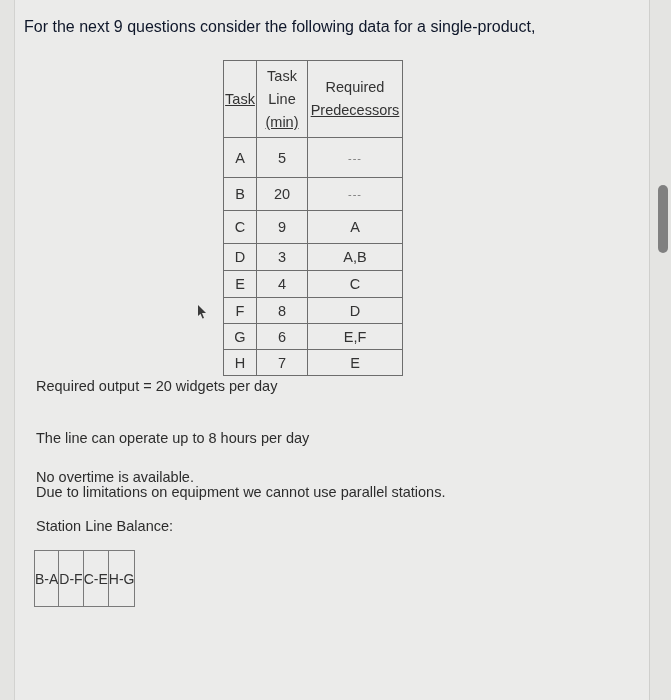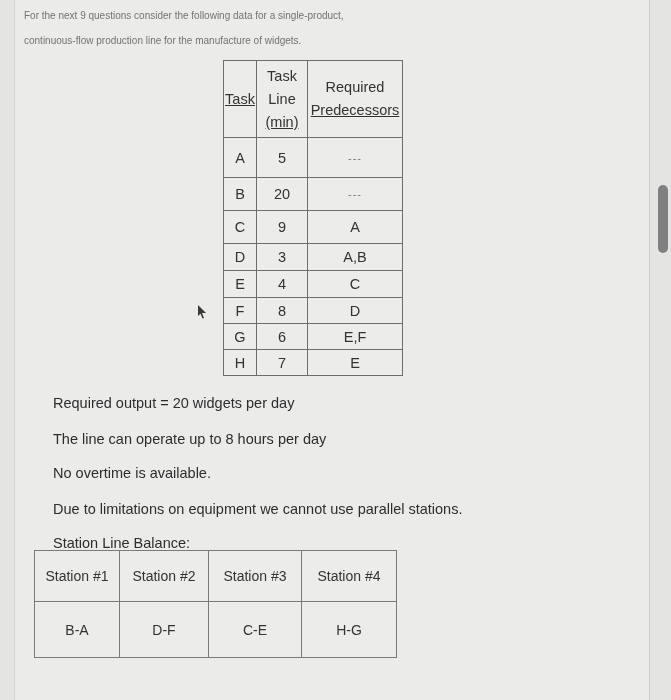--- a/index.html
+++ b/index.html
@@ -10,60 +10,59 @@
     color:#2e2e2e;
     position:relative;
   }
   .page {
     position:absolute; left:14px; top:0; width:634px; height:700px;
     background:#ebebea;
     border-left:1px solid #d2d2d0;
     border-right:1px solid #cfcfcd;
   }
   .intro {
-    position:absolute; left:24px; top:3px; width:560px;
-    font-size:10px; line-height:25px; color:#737373;
+    position:absolute; left:24px; top:14px; width:560px;
+    font-size:16px; line-height:25px; color:#0f172a;
   }
   .scrollbar {
     position:absolute; left:658px; top:185px; width:10px; height:68px;
     background:#808080; border-radius:5px;
   }
   table.tasks {
     position:absolute; left:223px; top:60px;
     border-collapse:collapse; font-size:14.5px; color:#333;
   }
   table.tasks td {
     border:1.5px solid #6d6d6d; text-align:center; padding:0; background:#ececeb;
   }
   table.tasks .hdr td { height:76px; vertical-align:middle; line-height:23px; }
   .u { text-decoration:underline; }
   .c1 { width:32px; } .c2 { width:50px; } .c3 { width:94px; }
   .dash { color:#777; letter-spacing:1px; font-size:11px; }
   .info p {
-    position:absolute; left:36px; margin:17px; font-size:14.5px; color:#2d2d2d;
+    position:absolute; left:36px; margin:0; font-size:14.5px; color:#2d2d2d;
   }
   table.stations {
     position:absolute; left:34px; top:550px;
     border-collapse:collapse; font-size:14px; color:#333;
   }
   table.stations td {
     border:1.5px solid #7a7a7a; text-align:center; padding:0; background:#ececeb;
   }
   table.stations tr.h td { height:50px; }
   table.stations tr.v td { height:55px;margin-left:40px; }
   .cursor { position:absolute; left:196px; top:304px; width:12px; height:16px; }
 </style>
 </head>
 <body>
 
 <div class="page"></div>
 
 <div class="intro">
   <div>For the next 9 questions consider the following data for a single-product,</div>
-  <div>continuous-flow production line for the manufacture of widgets.</div>
 </div>
 
 <table class="tasks">
   <tbody>
       <tr class="hdr">
     <td class="c1"><span class="u">Task</span></td>
     <td class="c2">
       <div>Task</div>
       <div>Line</div>
       <div class="u">(min)</div>
@@ -115,34 +114,28 @@
   </tr>
 </tbody>
   </table>
 
 <svg class="cursor" viewBox="0 0 12 16">
   <path d="M2 1 L10 9 L6 9 L8 14 L6.5 14.5 L4.5 9.8 L2 12 Z" fill="#3a3a3a"></path>
 </svg>
 
 <div class="info">
   <p style="top:378px">Required output = 20 widgets per day</p>
-  <p style="top:414px">The line can operate up to 8 hours per day</p>
-  <p style="top:448px">No overtime is available.</p>
+  <p style="top:430px">The line can operate up to 8 hours per day</p>
+  <p style="top:469px">No overtime is available.</p>
   <p style="top:484px">Due to limitations on equipment we cannot use parallel stations.</p>
   <p style="top:518px">Station Line Balance:</p>
 </div>
 
 <table class="stations">
   <tbody>
-      <tr class="h">
-    <td style="width:84px">Station #1</td>
-    <td style="width:88px">Station #2</td>
-    <td style="width:92px">Station #3</td>
-    <td style="width:94px">Station #4</td>
-  </tr>
   <tr class="v">
     <td>B-A</td>
     <td>D-F</td>
     <td>C-E</td>
     <td>H-G</td>
   </tr>
 </tbody>
   </table>
 
 <div class="scrollbar"></div>

